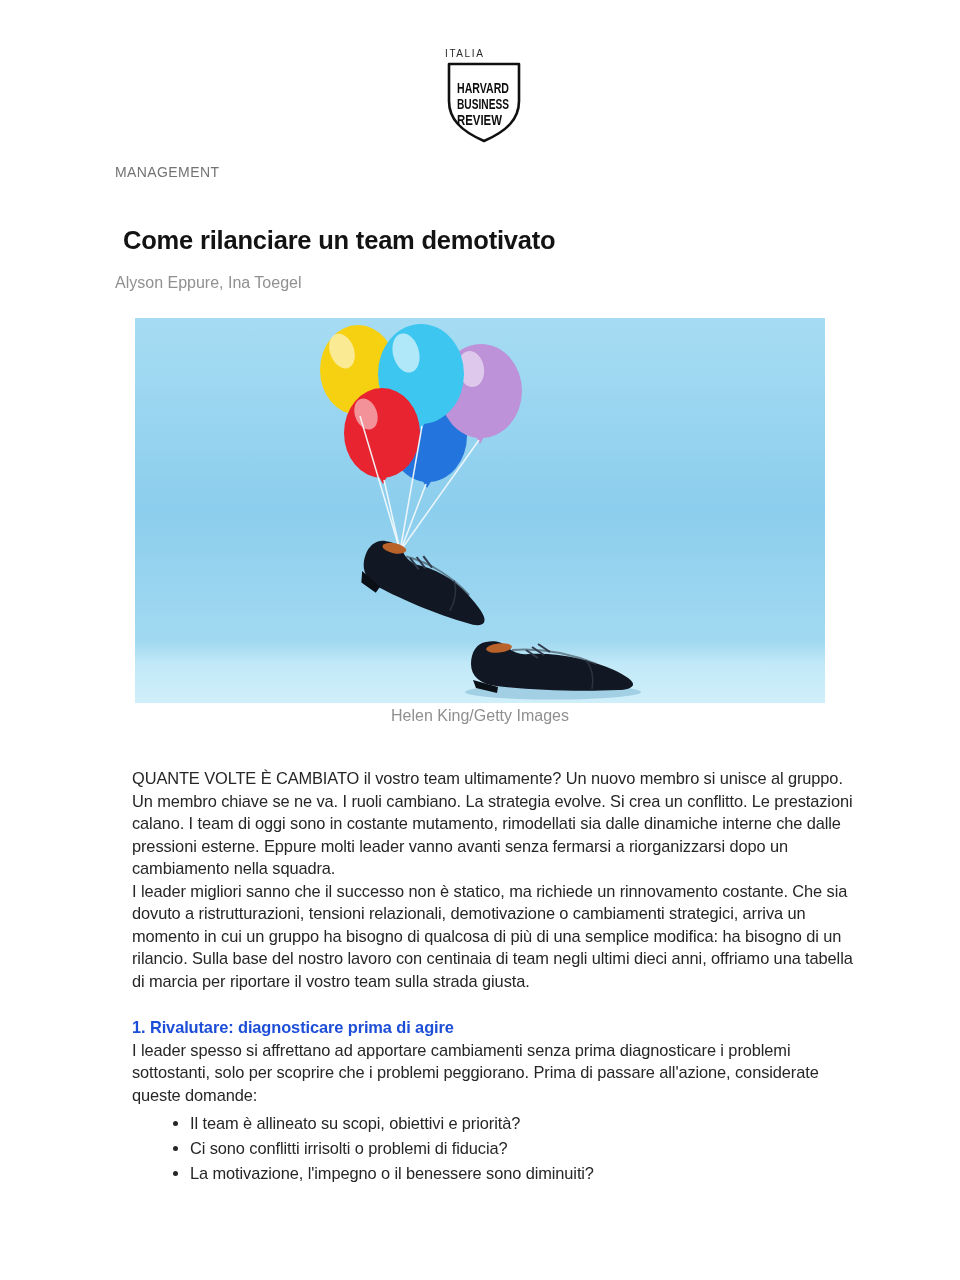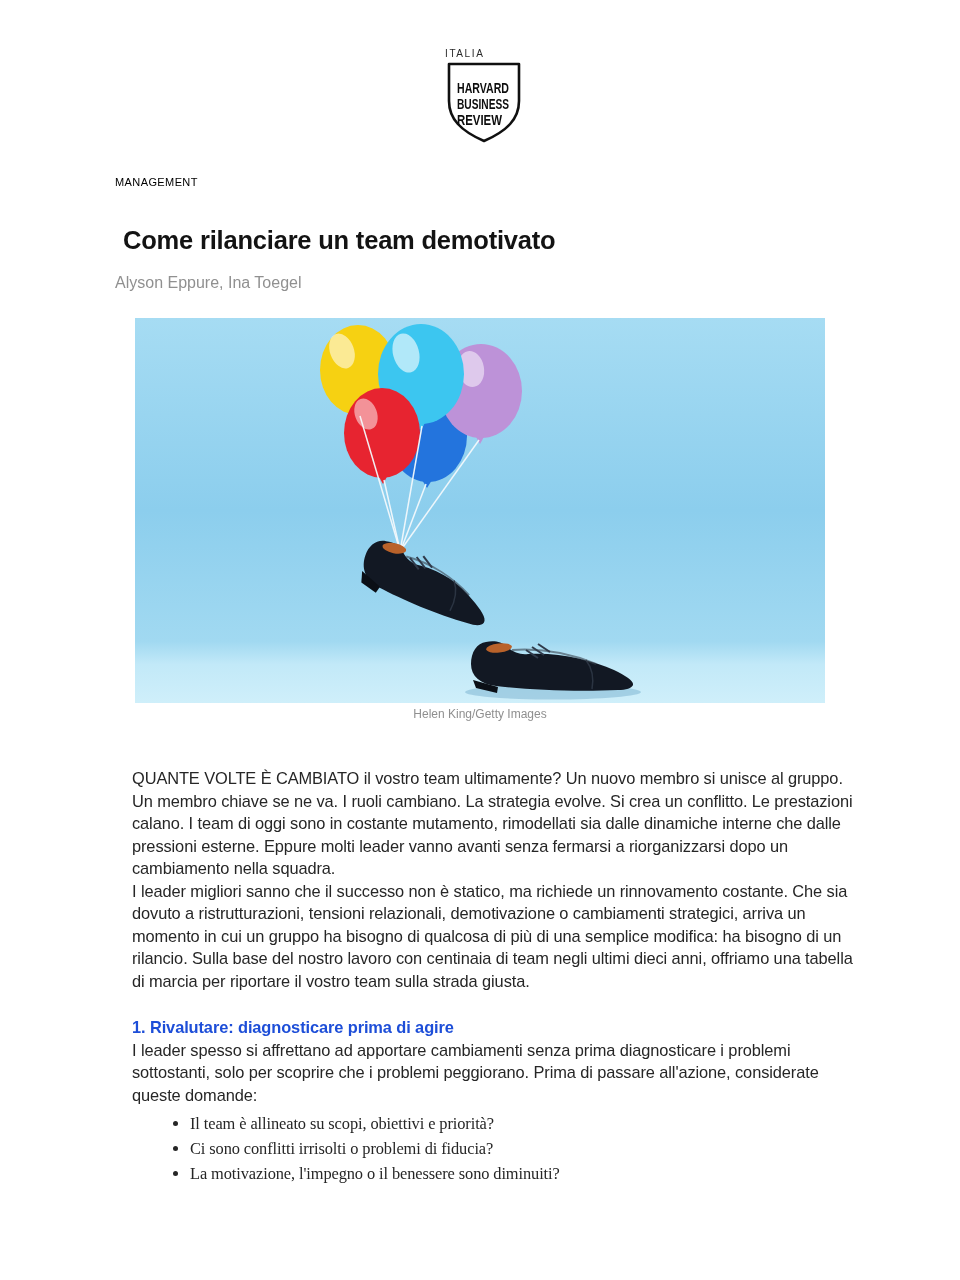--- a/index.html
+++ b/index.html
@@ -6,34 +6,34 @@
   body { width:960px; height:1280px; font-family:"Liberation Sans", sans-serif; }
   .page { position:relative; width:960px; height:1280px; background:#ffffff; overflow:hidden; }
 
   
   .logo { position:absolute; left:445px; top:48px; width:78px; }
   .logo-country { font-size:10px; letter-spacing:1.6px; color:#2a2a2a; margin:0 0 2px 0; }
   .logo-shield { display:block; }
   .shield-text { font-family:"Liberation Sans", sans-serif; font-weight:bold; font-size:15.5px; fill:#0d0d0d; }
 
   
-  .category { position:absolute; left:115px; top:176px; font-size:11px; letter-spacing:0.4px; color:#000000; }
+  .category { position:absolute; left:115px; top:164px; font-size:14px; letter-spacing:0.4px; color:#737373; }
   .title    { position:absolute; left:115px; top:218px; margin:8px; font-size:25.5px; font-weight:bold; letter-spacing:-0.2px; color:#131313; }
   .authors  { position:absolute; left:115px; top:274px; font-size:16px; color:#909090; }
 
   
   .hero { position:absolute; left:135px; top:318px; width:690px; height:385px; margin:0; }
   .hero svg { display:block; }
-  .caption { position:absolute; left:135px; top:707px; width:690px; text-align:center; font-size:12px; color:#8f8f8f; }
+  .caption { position:absolute; left:135px; top:707px; width:690px; text-align:center; font-size:16px; color:#8f8f8f; }
 
   
   .body { position:absolute; left:132px; top:767px; width:734px; font-size:16.4px; line-height:22.5px; letter-spacing:-0.1px; color:#262626; }
   .body p { margin:0; }
   .section-heading { margin:24px 0 0 0; font-size:16.4px; line-height:22.5px; font-weight:bold; color:#1d4ed8; }
-  .body ul { margin:5px 0 0 0; padding-left:58px;font-family:Liberation Serif, serif; }
+  .body ul { margin:5px 0 0 0; padding-left:58px; }
   .body li { line-height:25px; }
 </style>
 </head>
 <body>
 
 <div class="page">
 
   <div class="logo">
     <div class="logo-country">ITALIA</div>
     <svg class="logo-shield" width="78" height="84" viewBox="0 0 78 84">

